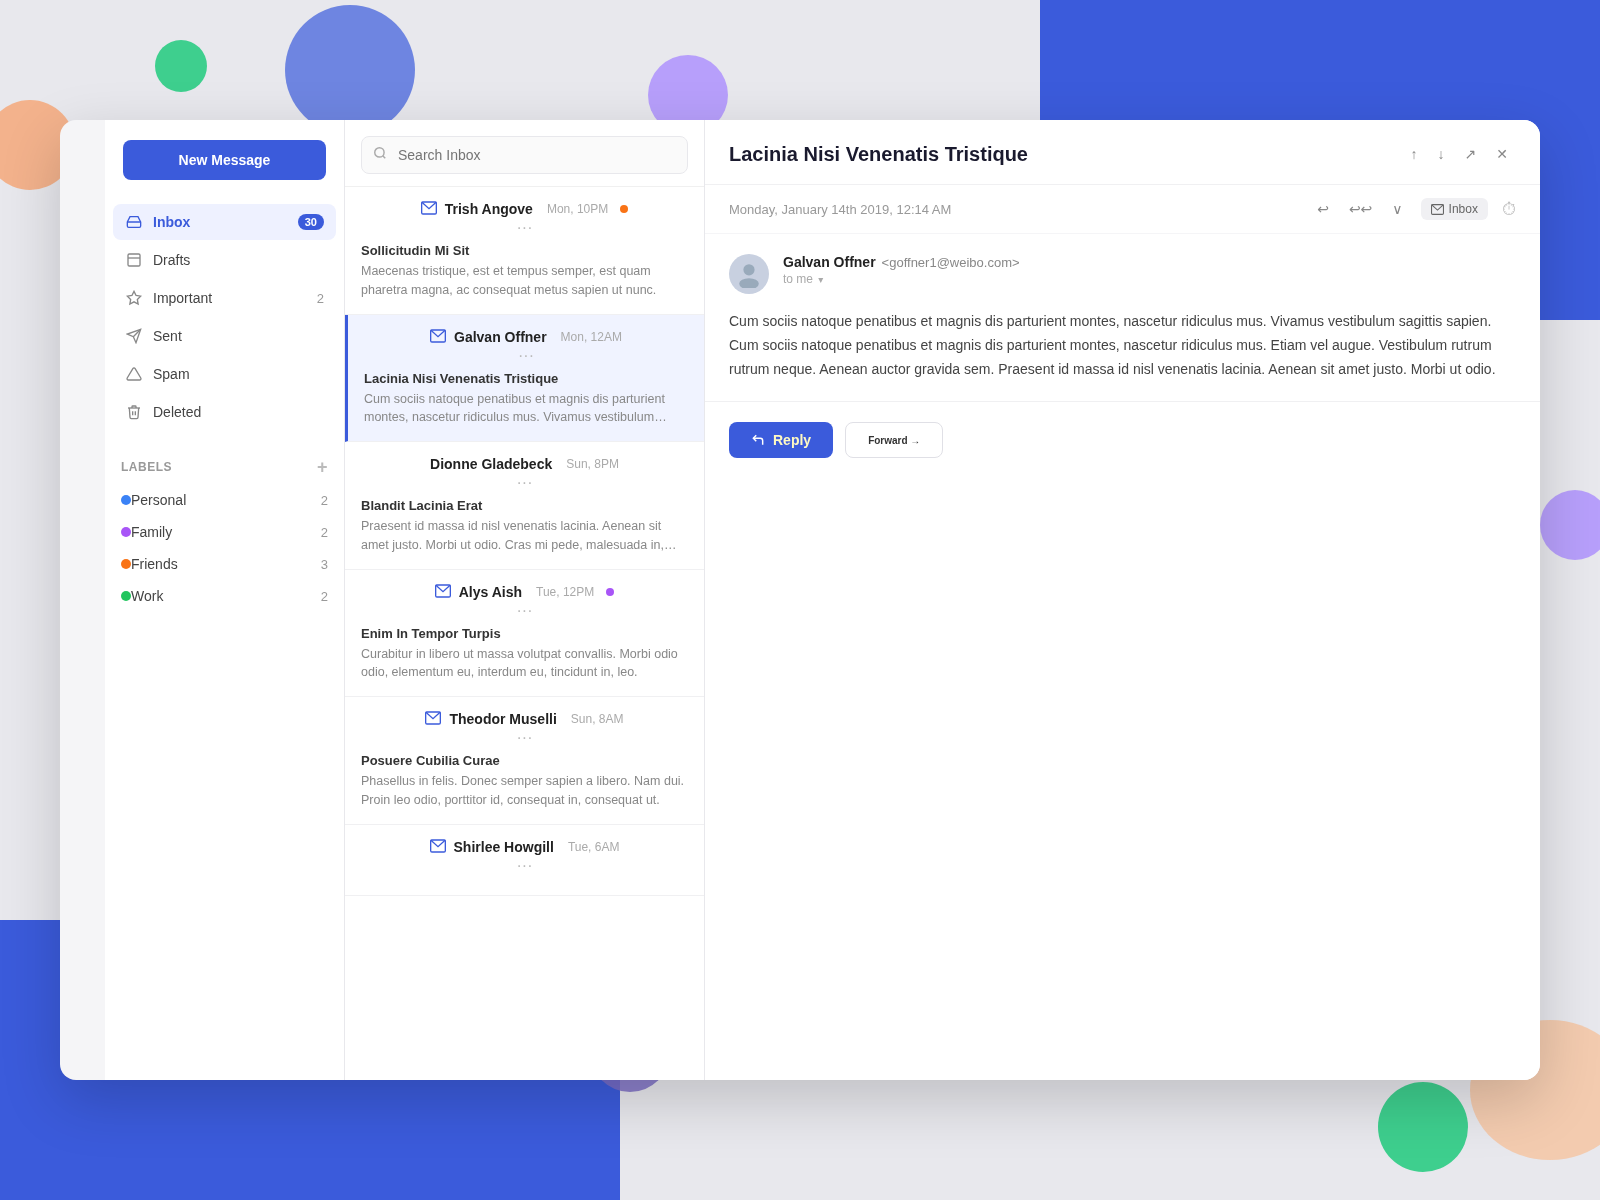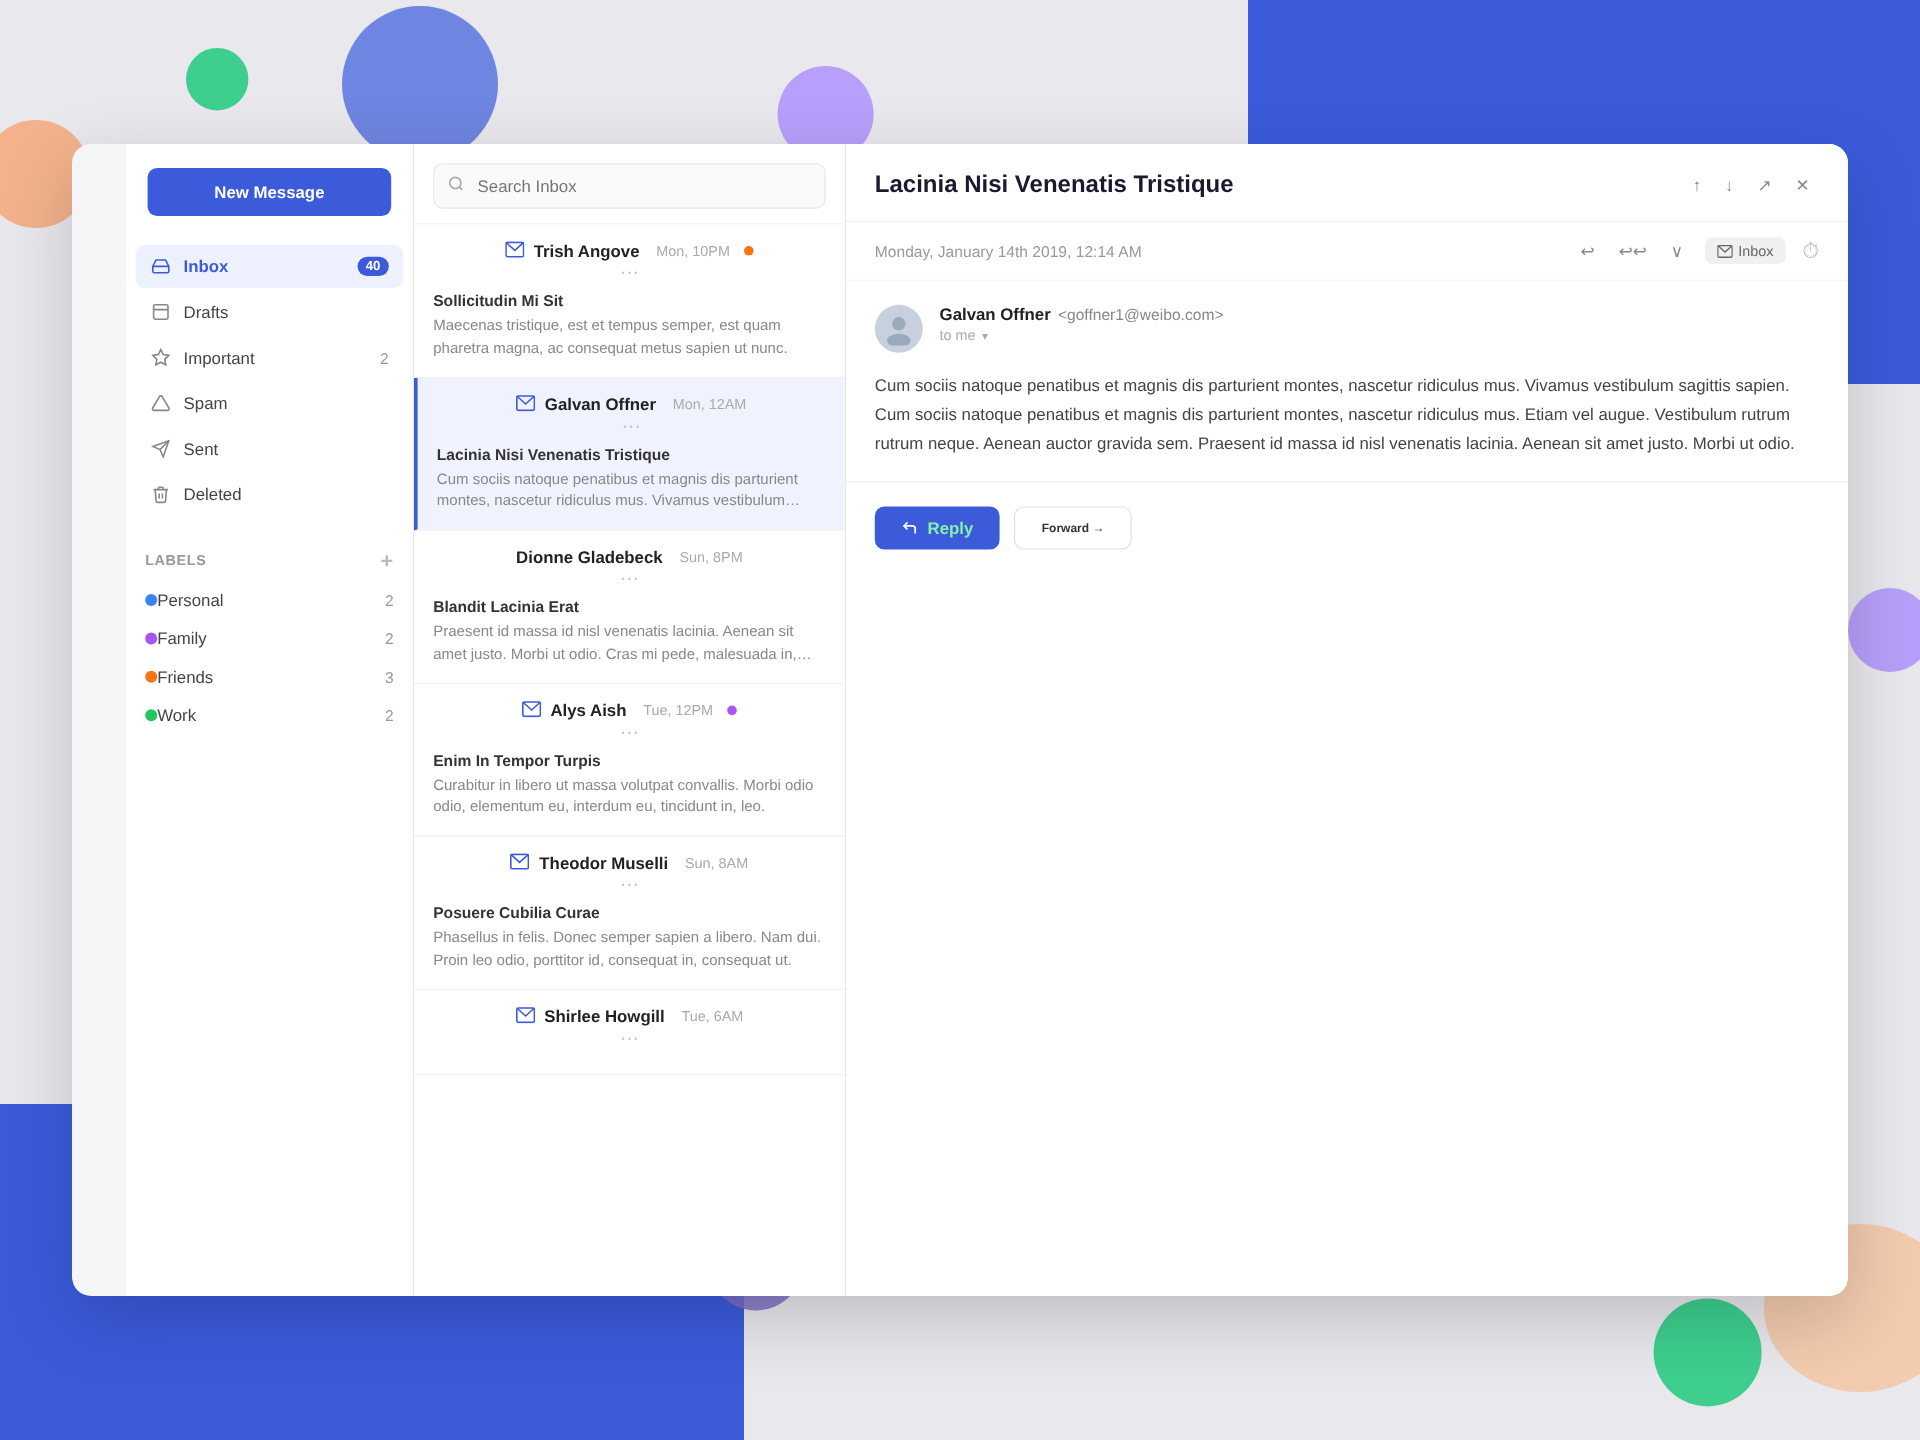--- a/index.html
+++ b/index.html
@@ -415,21 +415,21 @@
     }
 
     .reply-actions {
       padding: 20px 24px;
       display: flex;
       gap: 12px;
     }
 
     .reply-btn {
       background: #3b5bdb;
-      color: #86efac;
+      color: #fef9c3;
       border: none;
       border-radius: 8px;
       padding: 10px 22px;
       font-size: 14px;
       font-weight: 600;
       cursor: pointer;
       display: flex;
       align-items: center;
       gap: 8px;
     }
@@ -474,21 +474,21 @@
     <div class="sidebar-nav">
 
       <div class="sidebar-item active">
         <span class="sidebar-item-icon">
           <svg width="16" height="16" viewBox="0 0 24 24" fill="none" stroke="#3b5bdb" stroke-width="2">
             <path d="M22 12l-4-8H6L2 12v6a2 2 0 002 2h16a2 2 0 002-2v-6z"></path>
             <line x1="2" y1="12" x2="22" y2="12"></line>
           </svg>
         </span>
         <span class="sidebar-item-label">Inbox</span>
-        <span class="badge">40</span>
+        <span class="badge">30</span>
       </div>
 
       <div class="sidebar-item">
         <span class="sidebar-item-icon">
           <svg width="16" height="16" viewBox="0 0 24 24" fill="none" stroke="#888" stroke-width="2">
             <rect x="3" y="3" width="18" height="18" rx="2"></rect>
               <line x1="3" y1="9" x2="21" y2="9"></line>
           </svg>
         </span>
         <span class="sidebar-item-label">Drafts</span>
@@ -500,34 +500,34 @@
             <polygon points="12,2 15.09,8.26 22,9.27 17,14.14 18.18,21.02 12,17.77 5.82,21.02 7,14.14 2,9.27 8.91,8.26"></polygon>
           </svg>
         </span>
         <span class="sidebar-item-label">Important</span>
         <span class="label-count">2</span>
       </div>
 
       <div class="sidebar-item">
         <span class="sidebar-item-icon">
           <svg width="16" height="16" viewBox="0 0 24 24" fill="none" stroke="#888" stroke-width="2">
-            <path d="M10.29 3.86L1.82 18a2 2 0 001.71 3h16.94a2 2 0 001.71-3L13.71 3.86a2 2 0 00-3.42 0z"></path>
-          </svg>
-        </span>
-        <span class="sidebar-item-label">Spam</span>
-      </div>
-
-      <div class="sidebar-item">
-        <span class="sidebar-item-icon">
-          <svg width="16" height="16" viewBox="0 0 24 24" fill="none" stroke="#888" stroke-width="2">
             <line x1="22" y1="2" x2="11" y2="13"></line>
               <polygon points="22,2 15,22 11,13 2,9"></polygon>
           </svg>
         </span>
         <span class="sidebar-item-label">Sent</span>
+      </div>
+
+      <div class="sidebar-item">
+        <span class="sidebar-item-icon">
+          <svg width="16" height="16" viewBox="0 0 24 24" fill="none" stroke="#888" stroke-width="2">
+            <path d="M10.29 3.86L1.82 18a2 2 0 001.71 3h16.94a2 2 0 001.71-3L13.71 3.86a2 2 0 00-3.42 0z"></path>
+          </svg>
+        </span>
+        <span class="sidebar-item-label">Spam</span>
       </div>
 
       <div class="sidebar-item">
         <span class="sidebar-item-icon">
           <svg width="16" height="16" viewBox="0 0 24 24" fill="none" stroke="#888" stroke-width="2">
             <polyline points="3,6 5,6 21,6"></polyline>
               <path d="M19,6l-1,14a2,2,0,0,1-2,2H8a2,2,0,0,1-2-2L5,6"></path>
               <path d="M10,11v6"></path>
               <path d="M14,11v6"></path>
               <path d="M9,6V4a1,1,0,0,1,1-1h4a1,1,0,0,1,1,1v2"></path>

